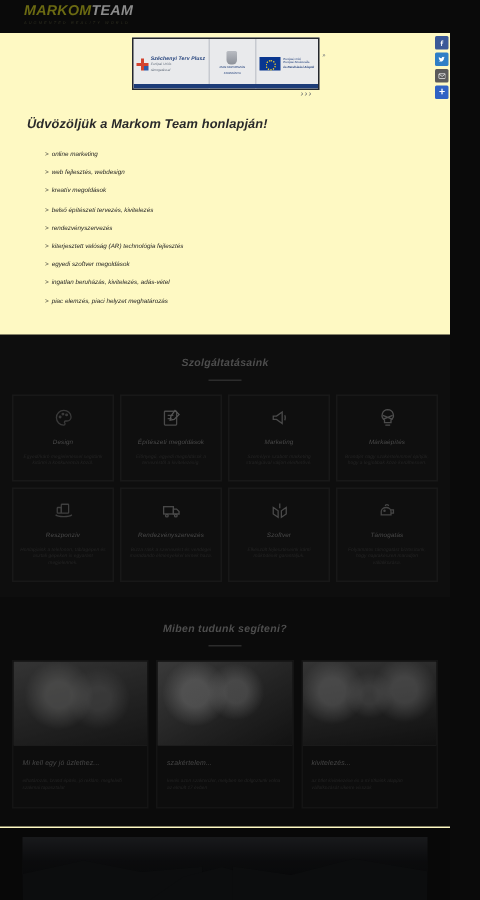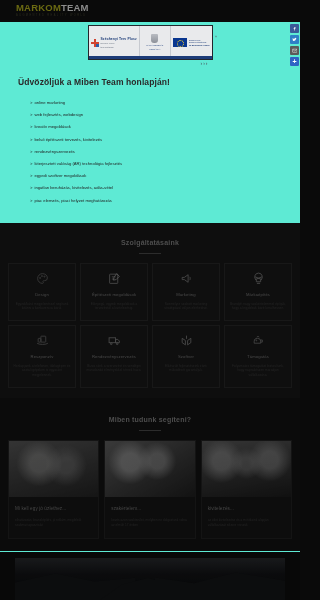--- a/index.html
+++ b/index.html
@@ -9,22 +9,23 @@
     height: 600px;
     background: #0a0a0a;
     font-family: "Liberation Sans", sans-serif;
     overflow: hidden;
   }
 
   .page {
     position: relative;
     width: 300px;
     height: 600px;
-    background: #5eead4;
+    background: #fef9c3;
     overflow: hidden;
+    font-style: italic;
   }
 
   
   .site-header {
     position: relative;
     height: 22px;
     background: #0a0a0a;
     padding: 3px 0 0 16px;
   }
   .logo-line {
@@ -415,21 +416,21 @@
         </div>
       </div>
 
       <div class="banner-bottom-bar"></div>
     </div>
     <div class="banner-nav">››</div>
     <div class="banner-dots">›››</div>
   </div>
 
   <section class="intro">
-    <h1 class="intro-title">Üdvözöljük a Miben Team honlapján!</h1>
+    <h1 class="intro-title">Üdvözöljük a Markom Team honlapján!</h1>
     <ul class="intro-list">
       <li>online marketing</li>
       <li>web fejlesztés, webdesign</li>
       <li>kreatív megoldások</li>
       <li>belső építészeti tervezés, kivitelezés</li>
       <li>rendezvényszervezés</li>
       <li>kiterjesztett valóság (AR) technológia fejlesztés</li>
       <li>egyedi szoftver megoldások</li>
       <li>ingatlan beruházás, kivitelezés, adás-vétel</li>
       <li>piac elemzés, piaci helyzet meghatározás</li>

